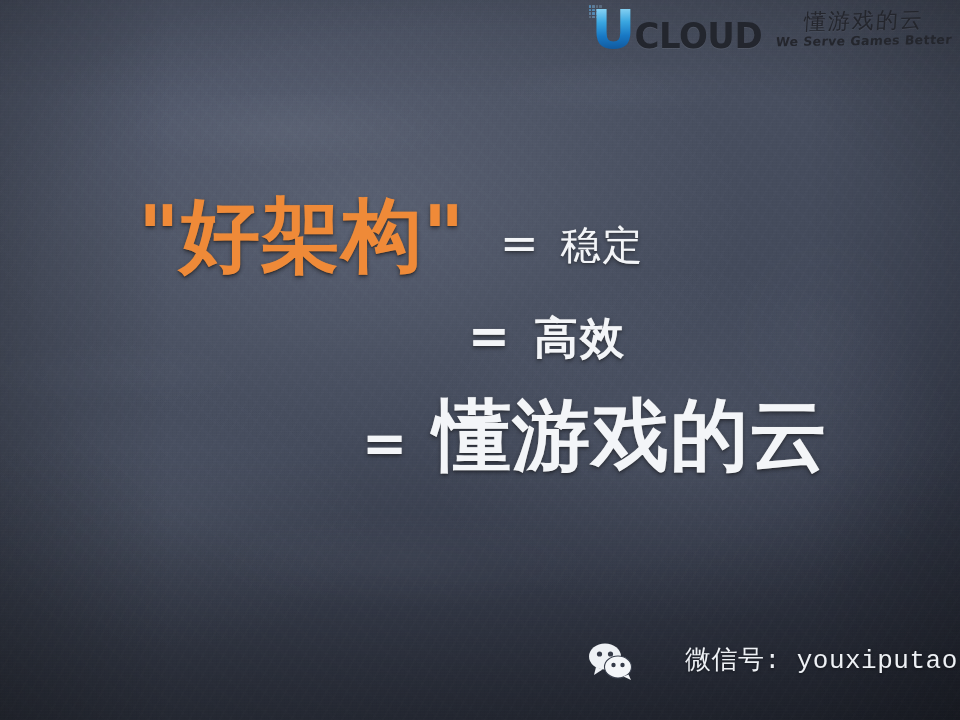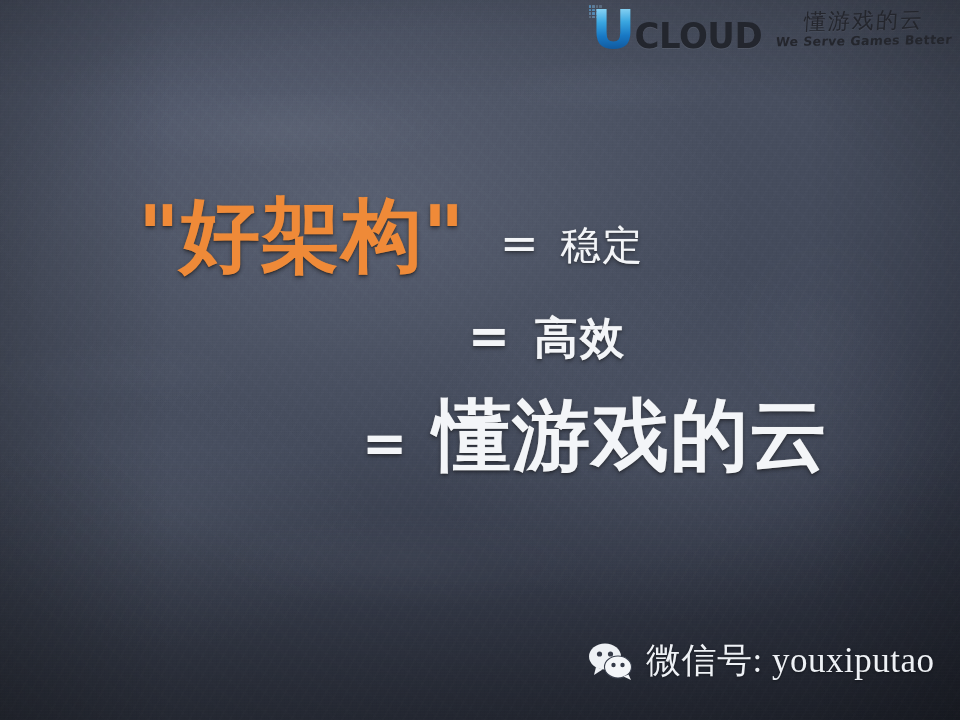--- a/index.html
+++ b/index.html
@@ -261,27 +261,28 @@
     align-items: center;
     gap: 12px;
   }
   #wechat-icon {
     width: 46px;
     height: 38px;
     position: relative;
     flex: none;
   }
   #wechat-text {
-    font-size: 35px;
+    font-size: 26px;
     line-height: 38px;
     font-weight: 400;
     color: #eef1f5;
     letter-spacing: 0.5px;
-    font-family: Liberation Serif, serif;
+    font-family: Liberation Mono, monospace;
     text-shadow: 0 1px 3px rgba(0,0,0,0.4);
+    margin-left: 39px;
   }
 </style>
 </head>
 <body>
 
 <div id="slide">
 
   <div id="grain"></div>
   <div id="smears"></div>
   <div id="vignette"></div>

